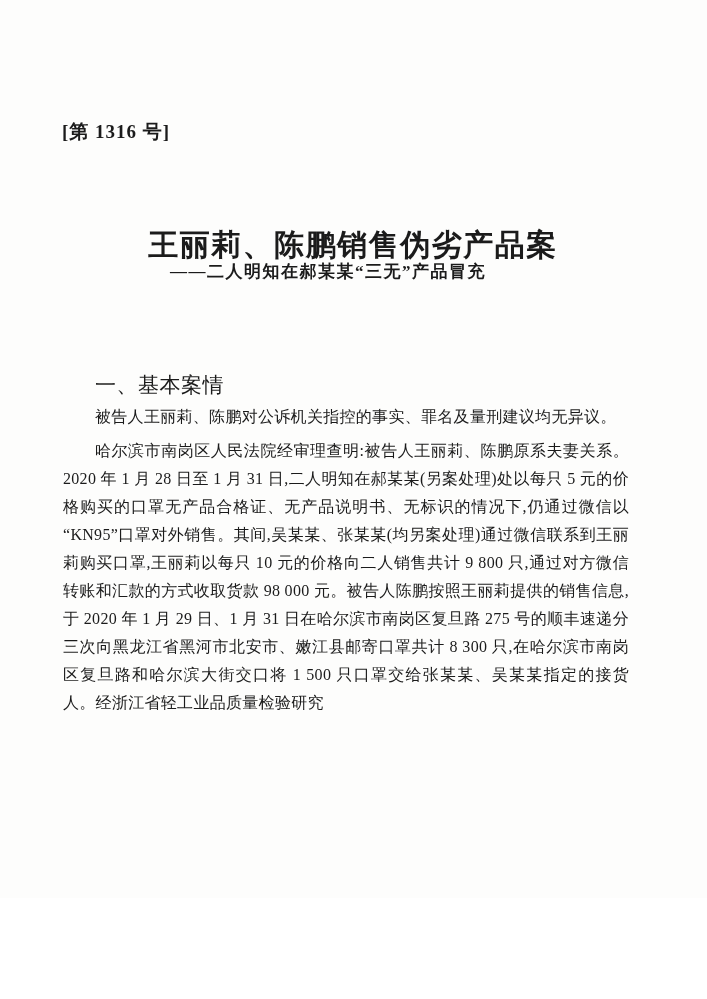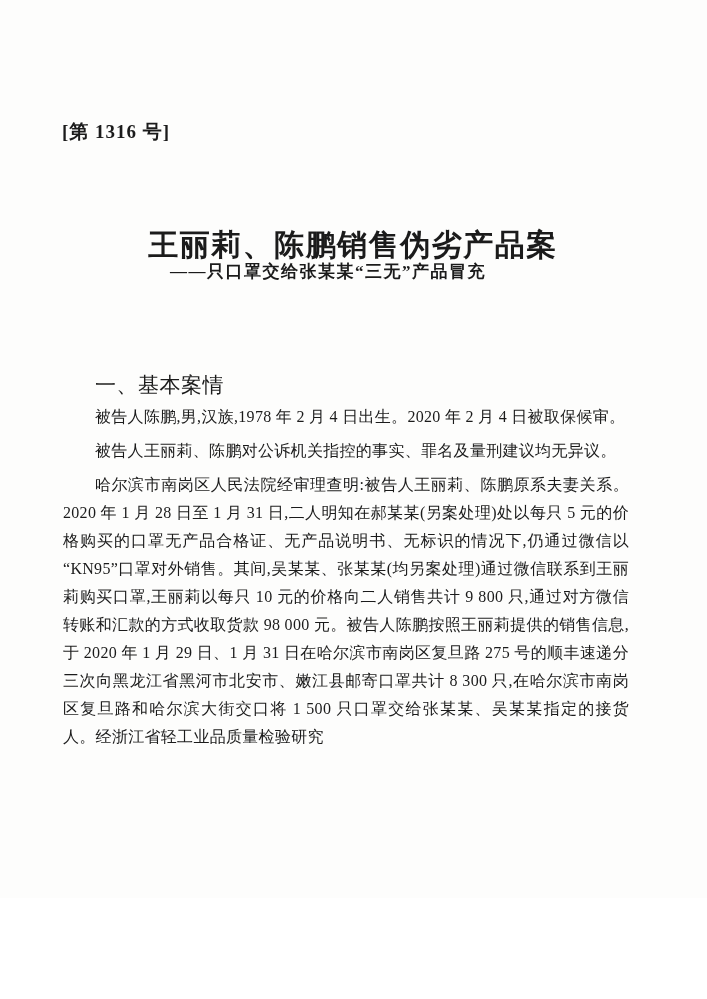--- a/index.html
+++ b/index.html
@@ -89,26 +89,25 @@
 </style>
 </head>
 <body>
 
 <div class="page">
 
   <div class="case-number">[第 1316 号]</div>
 
   <h1 class="case-title">王丽莉、陈鹏销售伪劣产品案</h1>
 
-  <div class="subtitle-line1">——只口罩交给张某某“三无”产品冒充</div>
+  <div class="subtitle-line1">——二人明知在郝某某“三无”产品冒充</div>
 
 
   <h2 class="section-heading">一、基本案情</h2>
 
   <div class="body-text">
-    <p>被告人陈鹏,男,汉族,1978 年 2 月 4 日出生。2020 年 2 月 4 日被取保候审。</p>
     <p>被告人王丽莉、陈鹏对公诉机关指控的事实、罪名及量刑建议均无异议。</p>
     <p>哈尔滨市南岗区人民法院经审理查明:被告人王丽莉、陈鹏原系夫妻关系。2020 年 1 月 28 日至 1 月 31 日,二人明知在郝某某(另案处理)处以每只 5 元的价格购买的口罩无产品合格证、无产品说明书、无标识的情况下,仍通过微信以“KN95”口罩对外销售。其间,吴某某、张某某(均另案处理)通过微信联系到王丽莉购买口罩,王丽莉以每只 10 元的价格向二人销售共计 9 800 只,通过对方微信转账和汇款的方式收取货款 98 000 元。被告人陈鹏按照王丽莉提供的销售信息,于 2020 年 1 月 29 日、1 月 31 日在哈尔滨市南岗区复旦路 275 号的顺丰速递分三次向黑龙江省黑河市北安市、嫩江县邮寄口罩共计 8 300 只,在哈尔滨市南岗区复旦路和哈尔滨大街交口将 1 500 只口罩交给张某某、吴某某指定的接货人。经浙江省轻工业品质量检验研究</p>
   </div>
 
   <div class="page-number">15</div>
 
 </div>
 
 </body></html>

